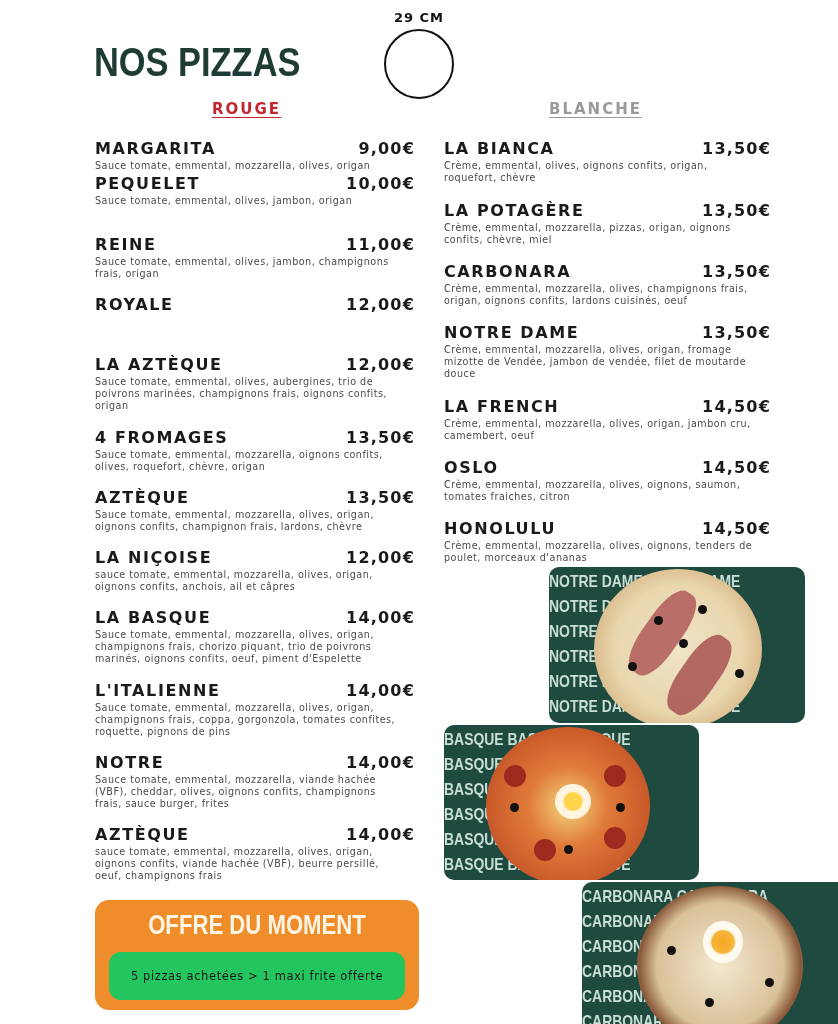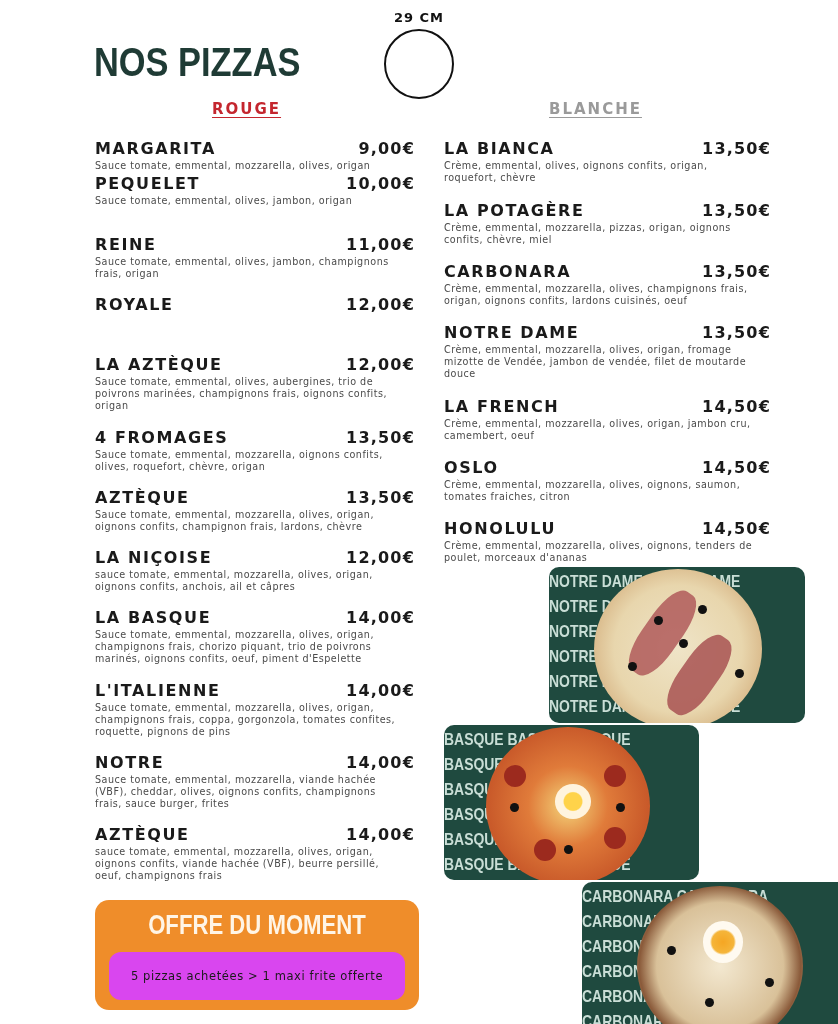--- a/index.html
+++ b/index.html
@@ -47,21 +47,21 @@
     position: absolute; left: 95px; top: 900px; width: 324px; height: 110px;
     background: #ef8d2a; border-radius: 14px;
   }
   .offer-title {
     position: absolute; left: 0; right: 0; top: 10px; text-align: center;
     font-family: "Liberation Sans", sans-serif; font-weight: 700; font-size: 27px; color: #fff5e6;
     transform: scaleX(0.82);
   }
   .offer-body {
     position: absolute; left: 14px; right: 14px; top: 52px; height: 48px;
-    background: #d946ef; border-radius: 12px;
+    background: #22c55e; border-radius: 12px;
     display: flex; align-items: center; justify-content: center;
     font-size: 11.5px; letter-spacing: 0.6px; color: #1a1a1a;
   }
 
   .promo-card {
     position: absolute; background: #1f4a3f; border-radius: 10px; overflow: hidden;
   }
   .promo-words {
     position: absolute; left: 0; top: 2px; width: 100%;
     font-family: "Liberation Sans", sans-serif; font-weight: 700; font-size: 17px;

